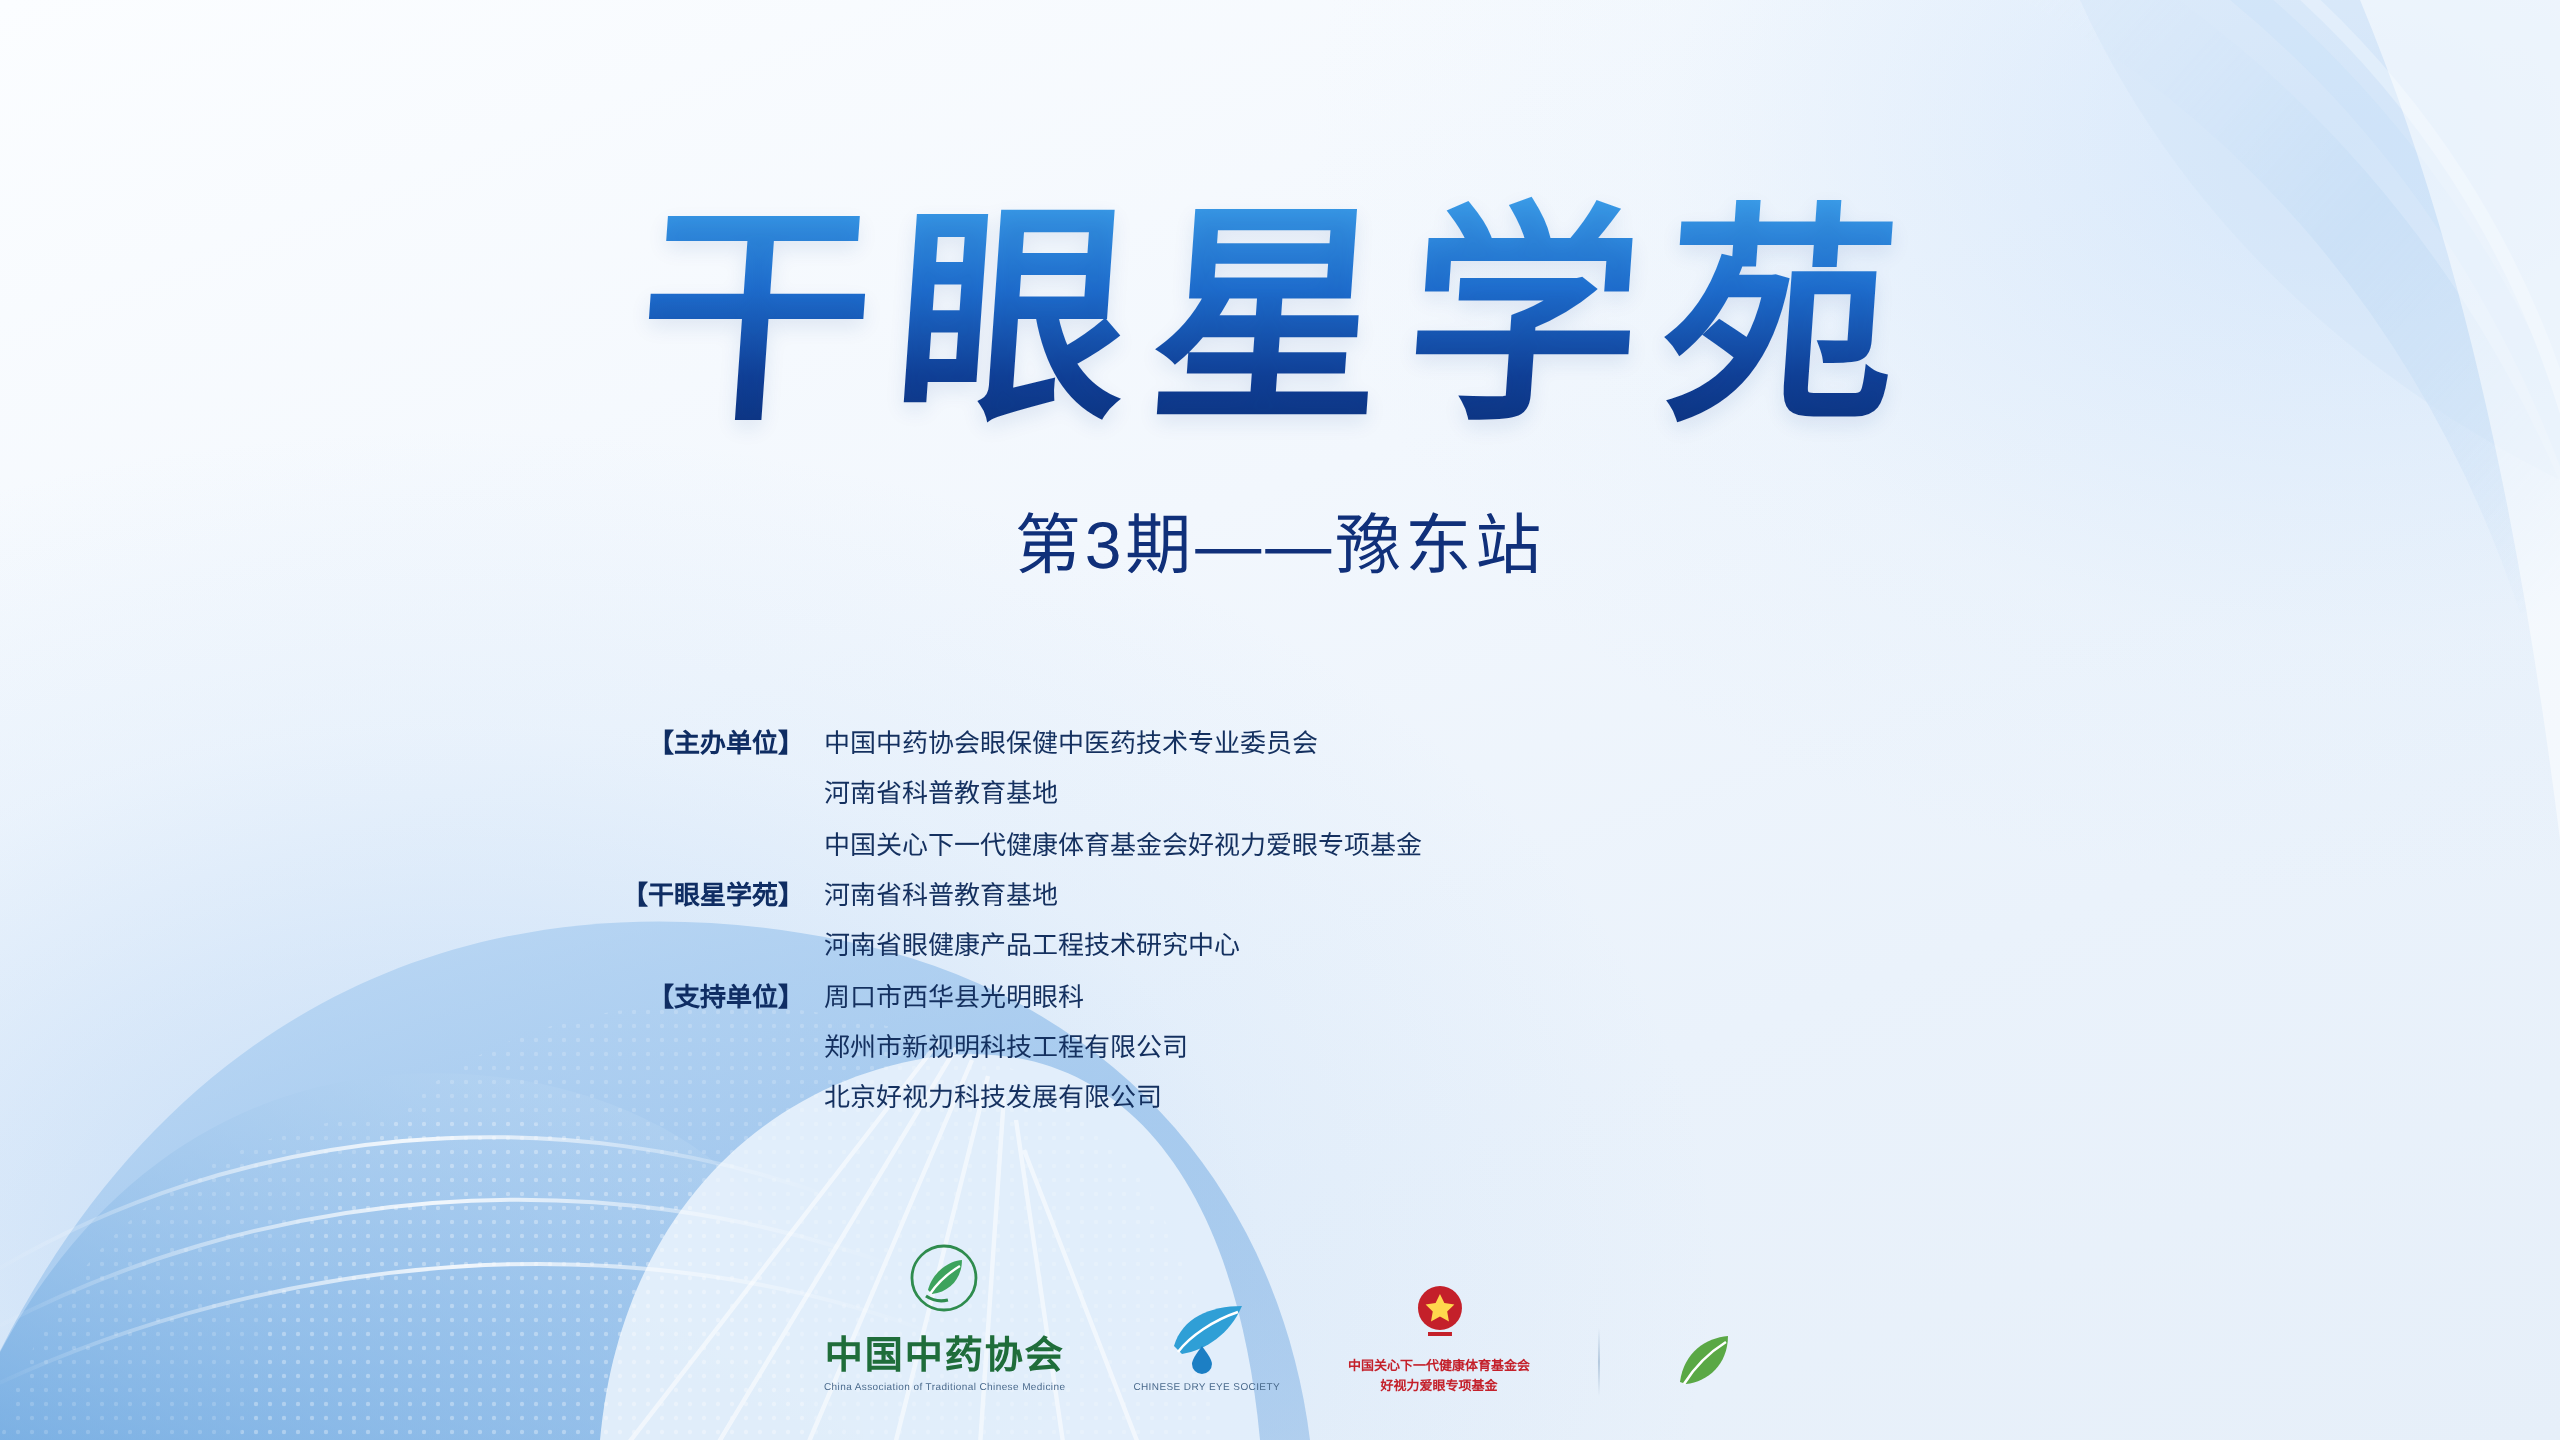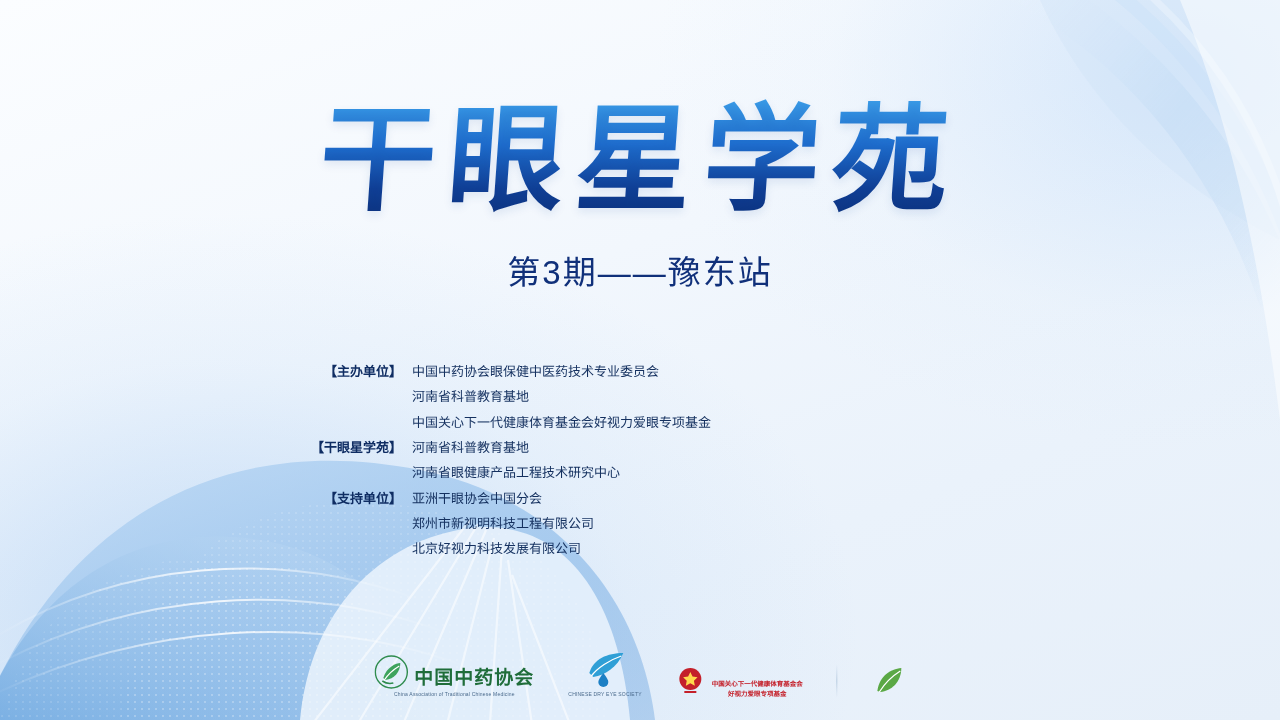--- a/index.html
+++ b/index.html
@@ -117,22 +117,23 @@
   }
   .logo-cn {
     font-family: "DejaVu Serif", "Liberation Serif", serif;
     font-weight: 700;
     color: #1f6d3a;
     font-size: 19px;
     letter-spacing: 1px;
   }
   .logo-row {
     display: flex;
-    align-items: flex-end;
+    align-items: center;
     gap: 6px;
+    flex-direction: column;
   }
   .red-cn {
     font-size: 6.5px;
     color: #c4202a;
     font-weight: 700;
     line-height: 1.45;
     text-align: center;
     white-space: nowrap;
   }
   .divider-v {
@@ -237,21 +238,21 @@
       <div class="credit-label">【干眼星学苑】</div>
       <div class="credit-values">
         <div>河南省科普教育基地</div>
         <div>河南省眼健康产品工程技术研究中心</div>
       </div>
     </div>
 
     <div class="credit-row">
       <div class="credit-label">【支持单位】</div>
       <div class="credit-values">
-        <div>亚洲干眼协会中国分会</div>
+        <div>周口市西华县光明眼科</div>
         <div>郑州市新视明科技工程有限公司</div>
         <div>北京好视力科技发展有限公司</div>
       </div>
     </div>
 
   </div>
 
   <div class="logos">
 
     <div class="logo">

